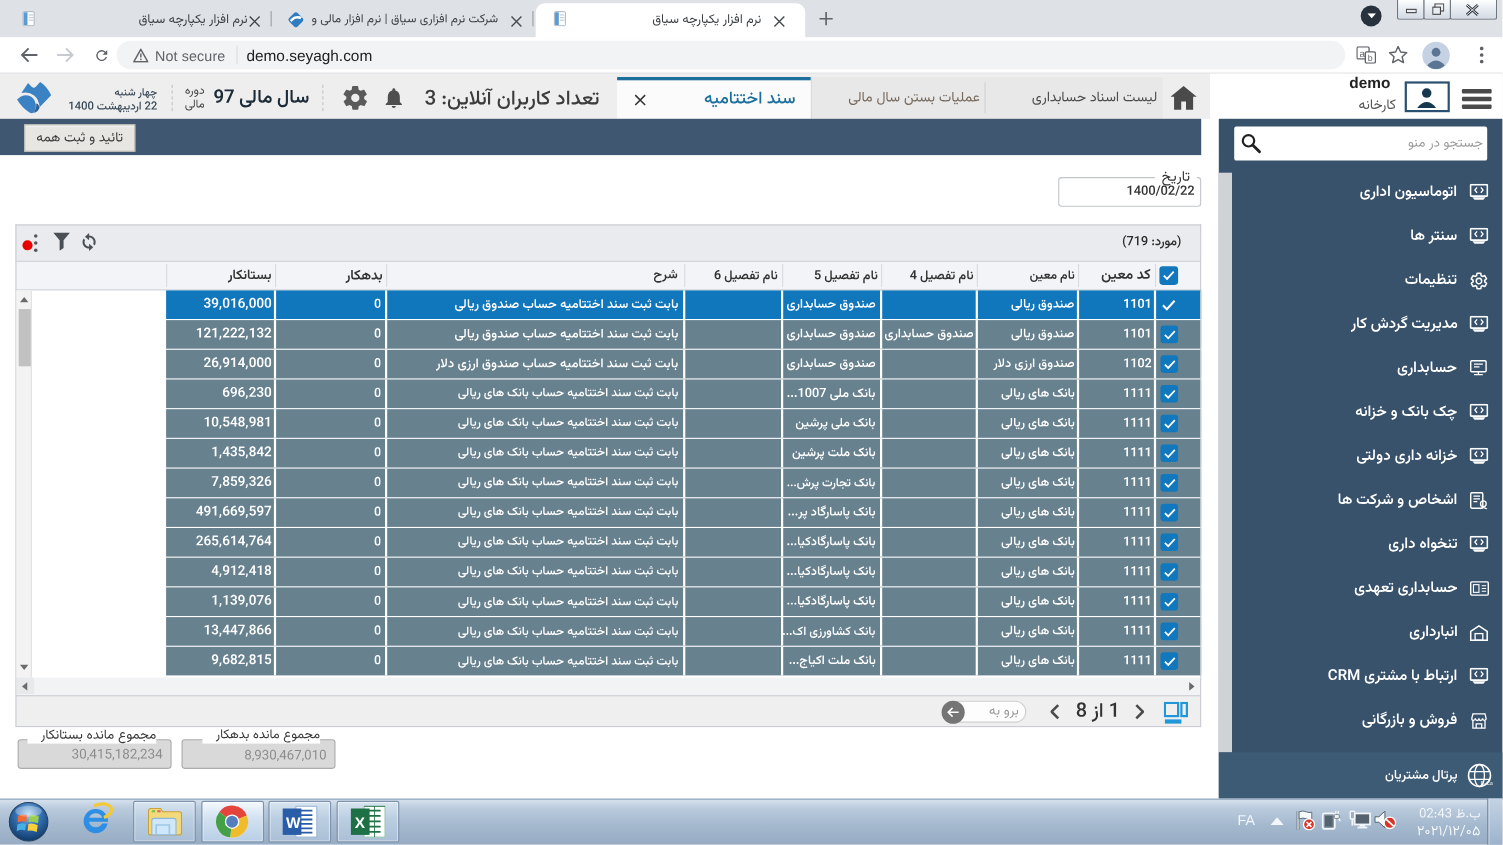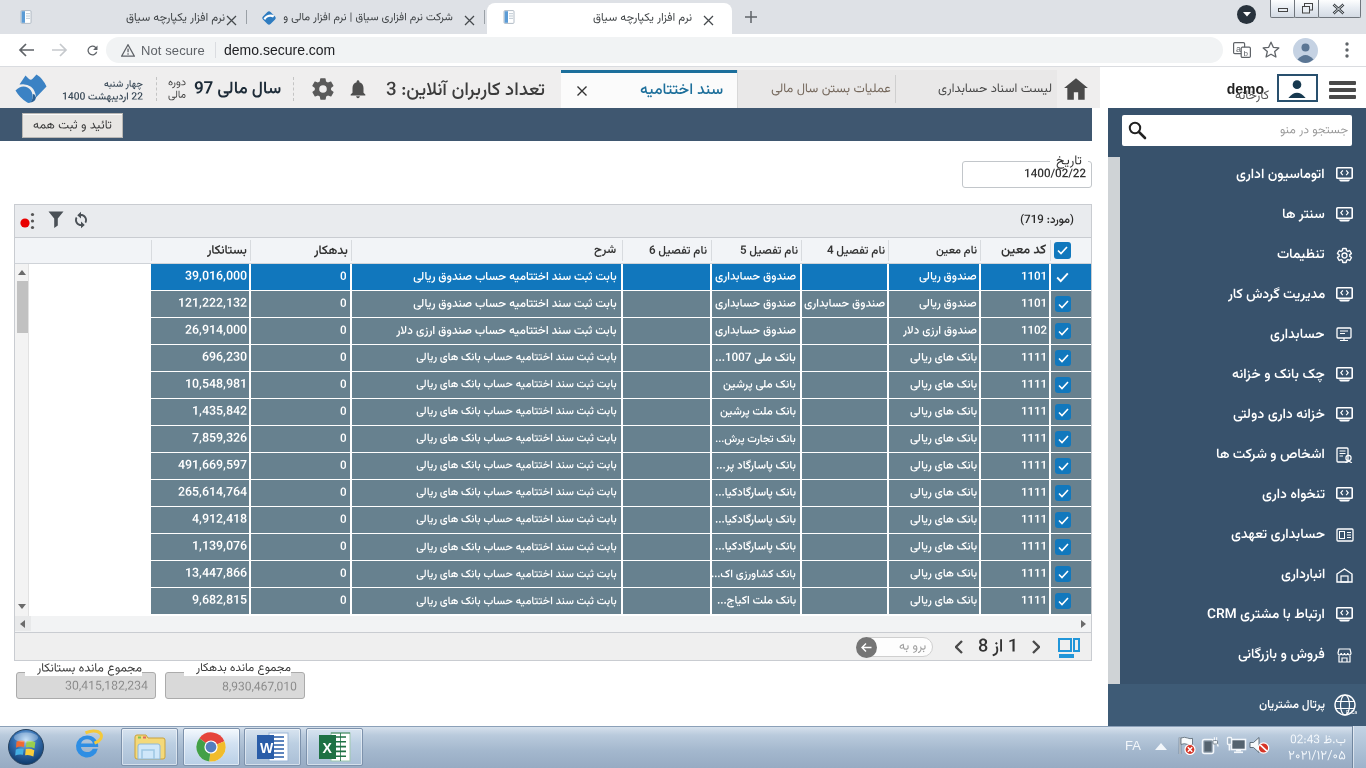--- a/index.html
+++ b/index.html
@@ -1367,21 +1367,21 @@
     <path fill="#5f6368" d="M17.65 6.35A8 8 0 1 0 19.73 14h-2.08a6 6 0 1 1-1.41-6.24L13 11h7V4z"></path>
   </svg>
 <div style="position:absolute;left:106px;top:37px;width:1117px;height:26px;background:#f1f3f4;border-radius:13px"></div>
 <svg width="14" height="13" viewBox="0 0 14 13" style="position:absolute;left:121px;top:44px">
     <path d="M7 0.8 L13.4 12.2 H0.6 Z" fill="none" stroke="#5f6368" stroke-width="1.3"></path>
     <rect x="6.4" y="4.6" width="1.3" height="3.6" fill="#5f6368"></rect>
     <rect x="6.4" y="9.3" width="1.3" height="1.4" fill="#5f6368"></rect>
   </svg>
 <div style="position:absolute;left:141px;top:43px;font-size:13px;color:#5f6368;letter-spacing:0.1px">Not secure</div>
 <div style="position:absolute;left:215px;top:42px;width:1px;height:16px;background:#dadce0"></div>
-<div style="position:absolute;left:224px;top:42px;font-size:14px;color:#202124">demo.secure.com</div>
+<div style="position:absolute;left:224px;top:42px;font-size:14px;color:#202124">demo.seyagh.com</div>
 <svg width="18" height="16" viewBox="0 0 18 16" style="position:absolute;left:1233px;top:42px">
     <rect x="0.6" y="0.6" width="11" height="11" rx="1.2" fill="none" stroke="#5f6368" stroke-width="1.2"></rect>
     <text x="3" y="9.5" font-size="9" fill="#5f6368" font-family="Liberation Sans">a</text>
     <rect x="8.2" y="5.2" width="9.2" height="10.2" rx="1.2" fill="#fff" stroke="#5f6368" stroke-width="1.2"></rect>
     <text x="10.5" y="13.5" font-size="8" fill="#5f6368" font-family="Liberation Sans">b</text>
   </svg>
 <svg width="18" height="17" viewBox="0 0 18 17" style="position:absolute;left:1262px;top:41px">
     <path d="M9 1.2 L11.3 6.3 L16.8 6.9 L12.7 10.6 L13.9 16 L9 13.2 L4.1 16 L5.3 10.6 L1.2 6.9 L6.7 6.3 Z" fill="none" stroke="#5f6368" stroke-width="1.3" stroke-linejoin="round"></path>
   </svg>
 <div style="position:absolute;left:1293px;top:38px;width:25px;height:25px;border-radius:50%;background:#c5d2e3"></div>
@@ -1446,21 +1446,21 @@
     <path fill="#4a4a4a" d="M12 1 L1 10 H4 V21 H10 V14 H14 V21 H20 V10 H23 Z"></path>
   </svg>
 <div style="position:absolute;left:1329px;top:81px;width:27px;height:4px;background:#4a4a4a;border-radius:1px"></div>
 <div style="position:absolute;left:1329px;top:88px;width:27px;height:4px;background:#4a4a4a;border-radius:1px"></div>
 <div style="position:absolute;left:1329px;top:95px;width:27px;height:4px;background:#4a4a4a;border-radius:1px"></div>
 <div style="position:absolute;left:1277px;top:74px;width:41px;height:28px;background:#fff;border:2px solid #29506e"></div>
 <svg width="24" height="24" viewBox="0 0 25 25" style="position:absolute;left:1285px;top:76px">
     <circle cx="12.5" cy="9" r="4.5" fill="#17394f"></circle>
     <path d="M3.5 23 Q12.5 12 21.5 23 Z" fill="#17394f"></path>
   </svg>
-<div style="position:absolute;left:1224px;top:81px;font-size:14px;font-weight:bold;color:#222;width:40px;text-align:right">demo</div>
+<div style="position:absolute;left:1224px;top:67px;font-size:14px;font-weight:bold;color:#222;width:40px;text-align:right">demo</div>
 <svg class="t " style="position:absolute;top:86.1px;right:97px;color:#555;" width="34" height="19.8" viewBox="0 0 86.0 50.0">
     <use href="#s_karkh"></use>
   </svg>
 <div style="position:absolute;left:0;top:108px;width:1092px;height:33px;background:#3f5770"></div>
 <div style="position:absolute;left:22px;top:113px;width:101px;height:25px;background:#e8e6e3;border:1px solid #b9b7b4;box-shadow:inset 0 1px 0 #fbfaf9"></div>
 <svg class="t " style="position:absolute;top:116.0px;left:33px;color:#3a3a3a;" width="79" height="19.1" viewBox="0 0 207.0 50.0">
     <use href="#s_btnconf"></use>
   </svg>
 <div style="position:absolute;left:962px;top:161px;width:130px;height:27px;background:#fff;border:1px solid #c2c6ca;border-radius:3px"></div>
 <div style="position:absolute;left:1050px;top:157px;width:38px;height:9px;background:#fff"></div>

